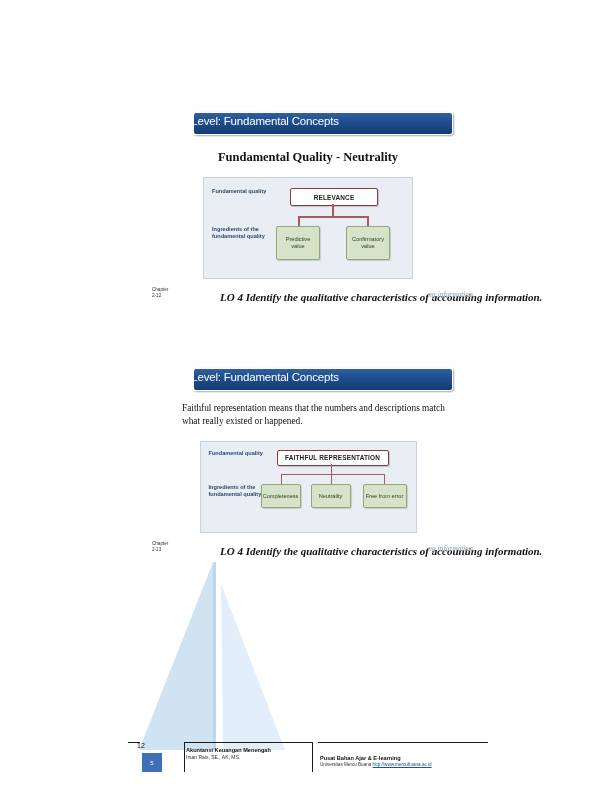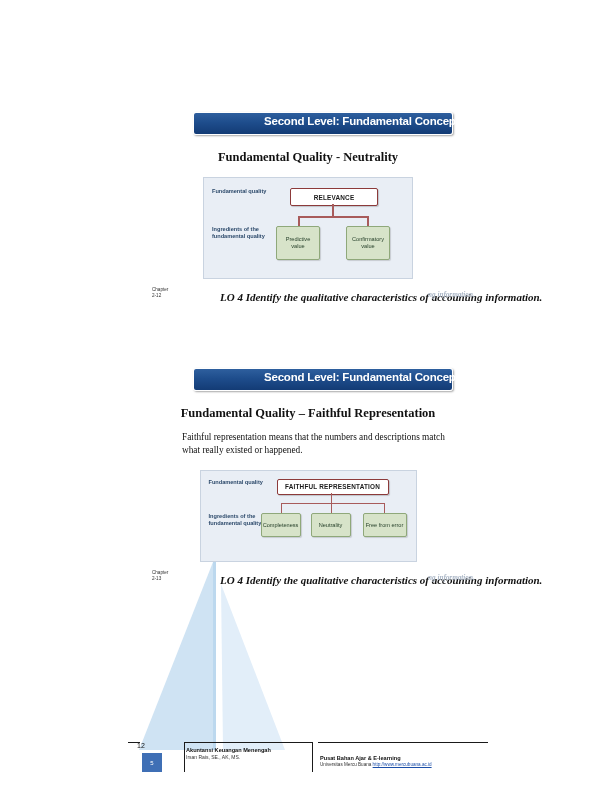--- a/index.html
+++ b/index.html
@@ -60,24 +60,24 @@
     width: 258px;
     height: 21px;
     background: linear-gradient(to bottom, #2e5f9e 0%, #1e4d8c 45%, #133b75 100%);
     border: 1px solid #ffffff;
     border-radius: 3px;
     box-shadow: 1px 1px 2px rgba(0,0,0,0.35);
   }
   .banner-text {
     position: absolute;
     left: 0; right: 0; top: 3px;
-    text-align: right;
+    text-align: left;
     font-family: "Liberation Sans", sans-serif;
     font-size: 11.5px;
-    font-weight: bold;
+    font-weight: normal;
     color: #ffffff;
     letter-spacing: -0.2px;
     white-space: nowrap;
   }
 
   
   .slide-heading {
     margin-top: 14px;
     text-align: center;
     font-family: "Liberation Serif", serif;
@@ -320,21 +320,20 @@
 </div>
 
 <div class="slide slide-2">
 
   <div class="banner">
     <div class="banner-ghost">cepts</div>
     <div class="banner-box"></div>
     <div class="banner-text">Second Level: Fundamental Concepts</div>
   </div>
 
-  <div class="slide-heading">Fundamental Quality – Faithful Representation</div>
 
   <div class="slide-body">Faithful representation means that the numbers and descriptions match what really existed or happened.</div>
 
   <div class="diagram wide">
     <div class="diag-label" style="left:8px; top:8px;">Fundamental quality</div>
     <div class="diag-label" style="left:8px; top:42px;">Ingredients of the fundamental quality</div>
 
     <div class="diag-top-box" style="left:76px; top:8px; width:110px; height:14px;">FAITHFUL REPRESENTATION</div>
 
     <div class="connector" style="left:130px; top:22px; width:1.5px; height:10px;"></div>

